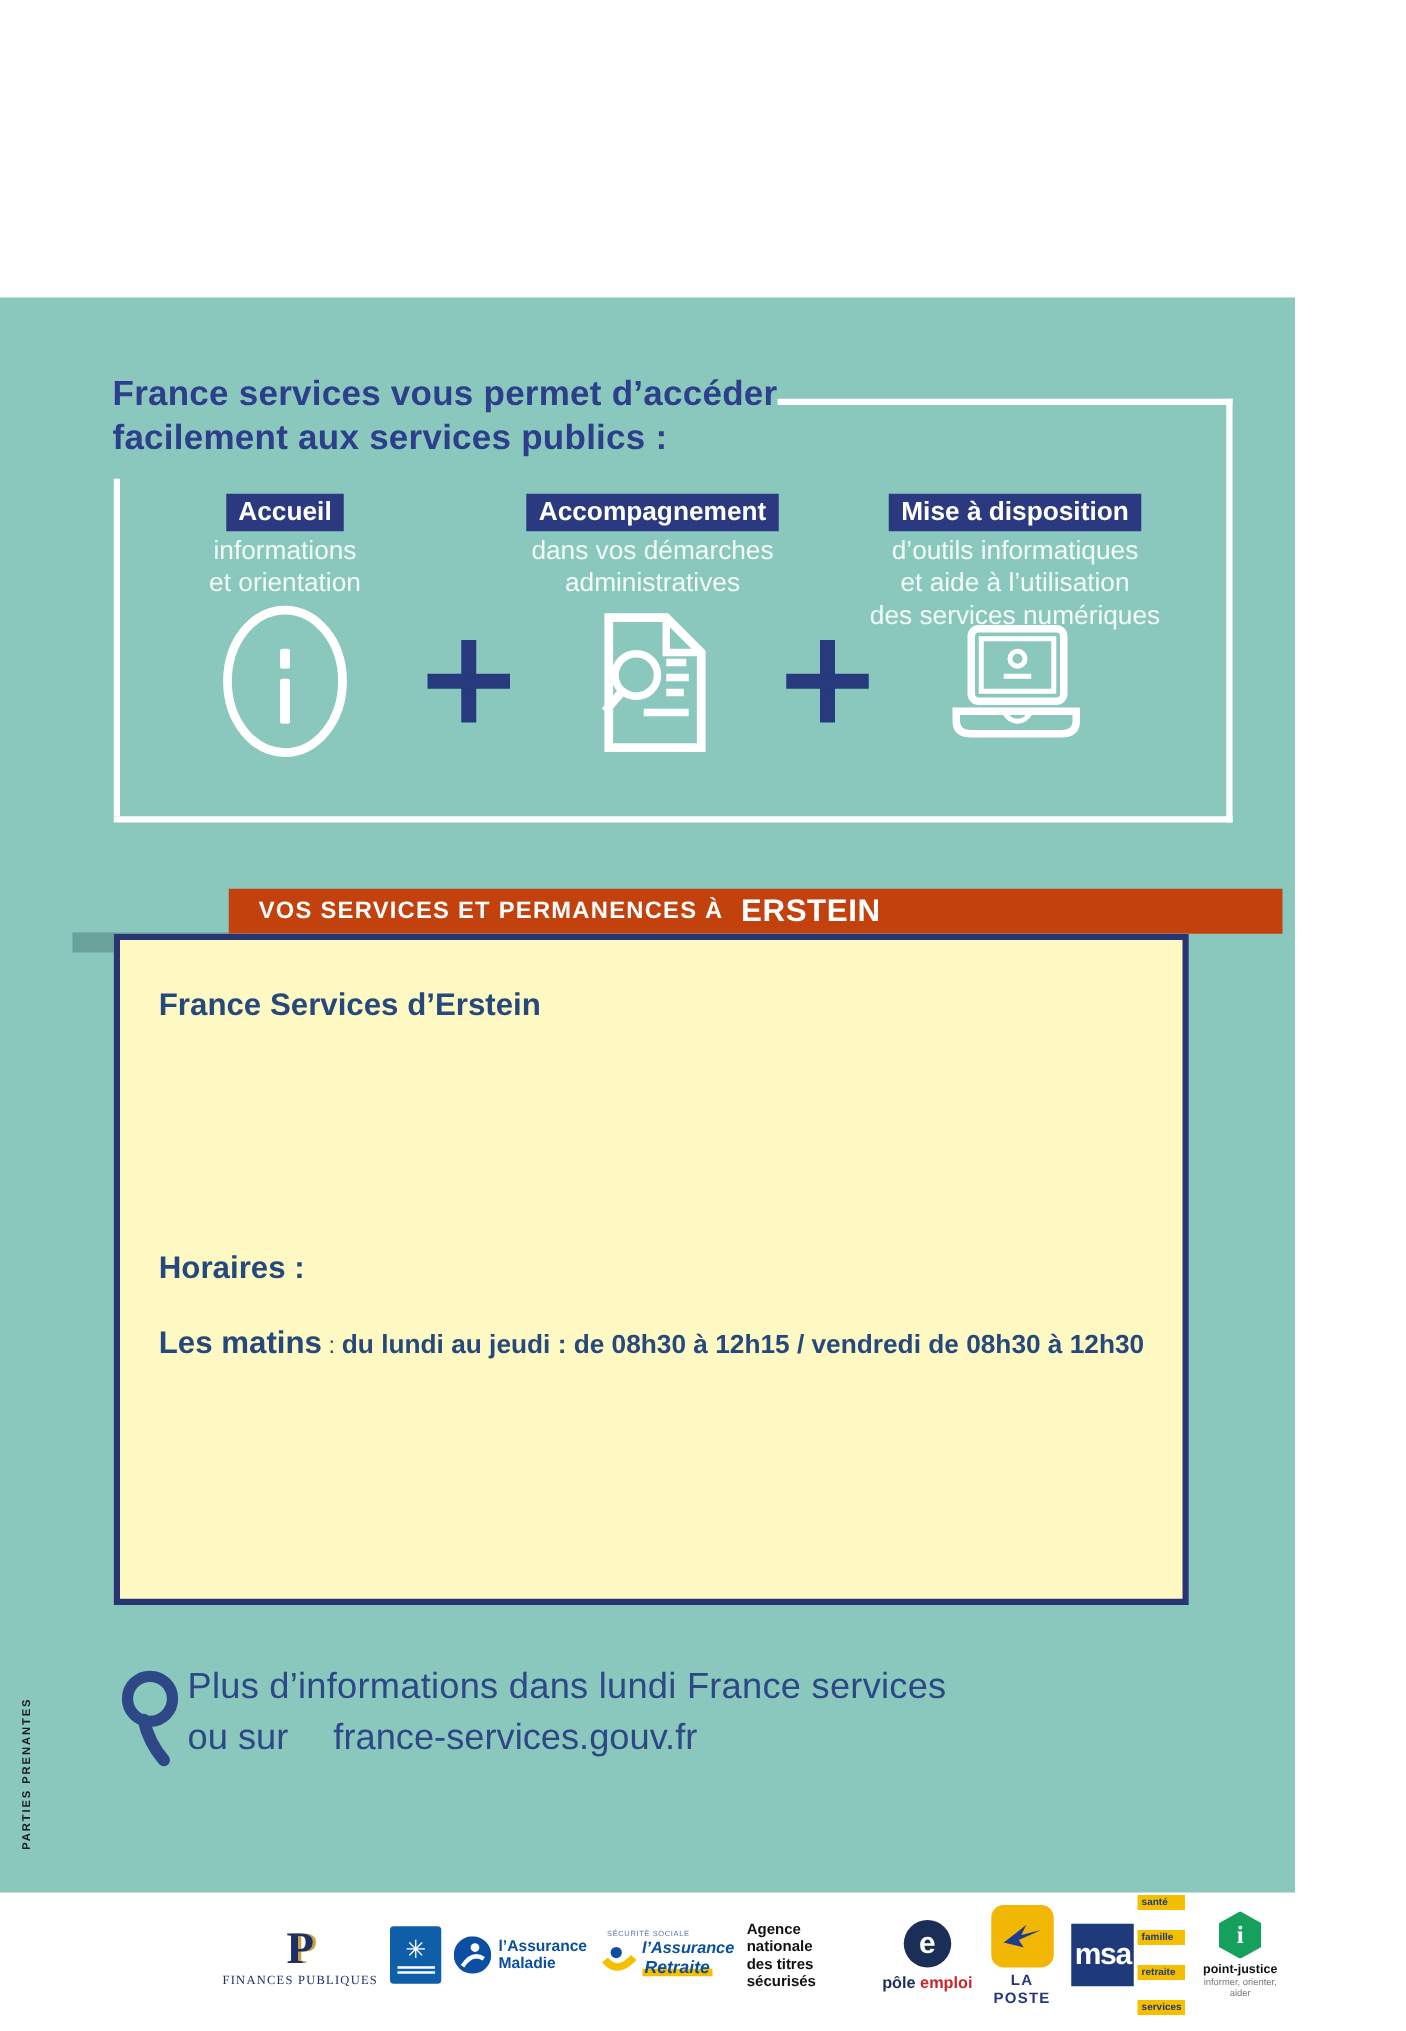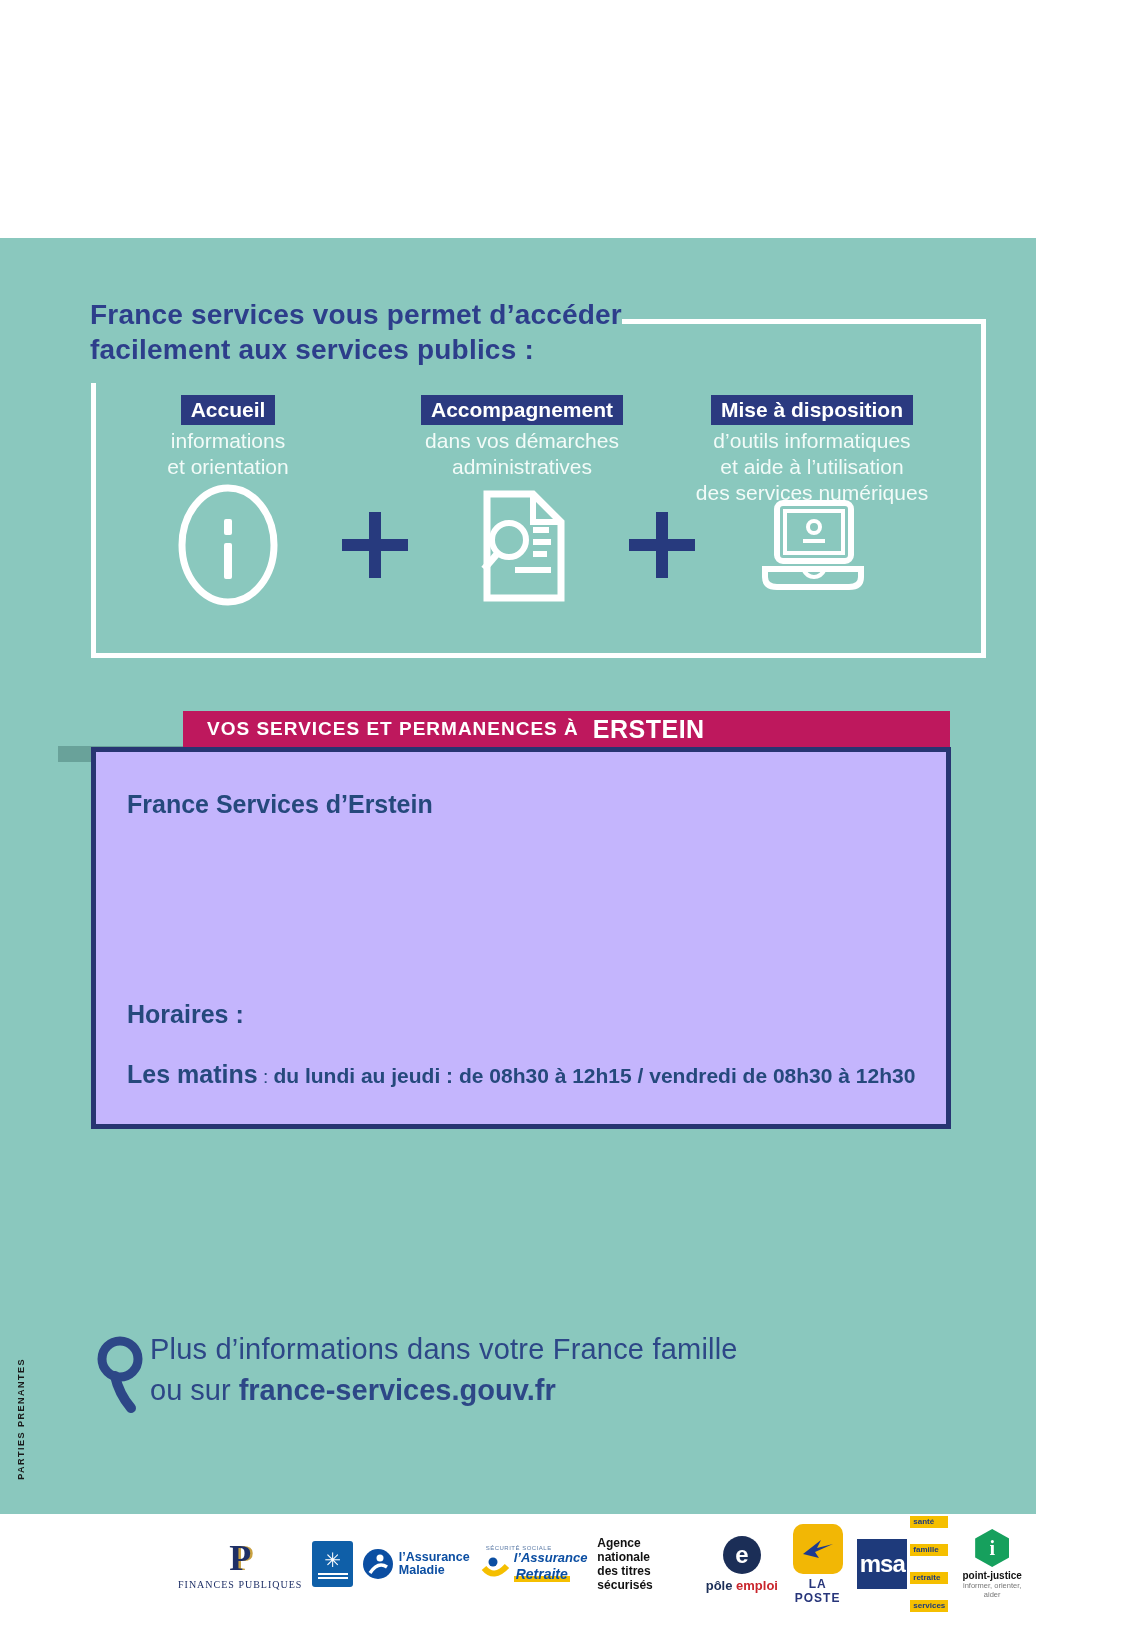--- a/index.html
+++ b/index.html
@@ -34,44 +34,44 @@
   .plus{position:absolute;width:66px;height:66px;}
   .plus::before{content:"";position:absolute;left:50%;top:0;width:12px;height:100%;
                 margin-left:-6px;background:#273a7e;}
   .plus::after{content:"";position:absolute;top:50%;left:0;height:12px;width:100%;
                margin-top:-6px;background:#273a7e;}
   .plus1{left:342px;top:512px;}
   .plus2{left:629px;top:512px;}
 
   
   .banner-shadow{position:absolute;left:58px;top:746px;width:140px;height:16px;background:#69a29a;}
-  .banner{position:absolute;left:183px;top:711px;width:767px;height:36px;background:#be185d;
+  .banner{position:absolute;left:183px;top:711px;width:843px;height:36px;background:#c2410c;
           display:flex;align-items:center;padding-left:24px;box-sizing:border-box;}
   .banner-label{color:#fff;font-weight:bold;font-size:19px;letter-spacing:1px;}
   .banner-city{color:#fff;font-weight:bold;font-size:25px;margin-left:14px;letter-spacing:0.5px;}
 
   
-  .info-box{position:absolute;left:91px;top:747px;width:860px;height:382px;background:#c4b5fd;
+  .info-box{position:absolute;left:91px;top:747px;width:860px;height:537px;background:#fef9c3;
             border:5px solid #273572;box-sizing:border-box;}
   .box-title{position:absolute;left:31px;top:38px;font-size:25px;font-weight:bold;color:#25497c;}
   .box-row{position:absolute;left:31px;color:#25497c;width:800px;line-height:36px;}
   .row-adresse{top:126px;}
   .row-contact{top:188px;}
   .row-horaires{top:244px;}
   .row-matins{top:304px;}
   .row-apres{top:398px;}
   .lbl{font-size:25px;font-weight:bold;}
   .sep{font-size:19px;font-weight:normal;}
   .val{font-size:21px;font-weight:bold;}
 
   
   .note-text{position:absolute;left:150px;top:1333px;color:#2d4787;}
   .note-line1{font-size:29px;font-weight:normal;letter-spacing:0.2px;}
   .note-line2{font-size:29px;margin-top:8px;}
-  .note-link{font-weight:bold;}
+  .note-link{font-weight:normal;margin-left:28px;}
 
   
   .side-label{position:absolute;left:16px;top:1358px;writing-mode:vertical-rl;
               transform:rotate(180deg);font-size:9px;font-weight:bold;
               letter-spacing:1.5px;color:#1a1a1a;}
 
   
   .partners{position:absolute;left:178px;top:1518px;width:848px;height:92px;
             display:flex;align-items:center;justify-content:space-between;gap:10px;}
   .p-block{text-align:center;}
@@ -213,21 +213,21 @@
       <span class="lbl">Les matins</span><span class="sep"> : </span><span class="val">du lundi au jeudi : de 08h30 à 12h15 / vendredi de 08h30 à 12h30</span>
     </div>
 
   </div>
 
   <svg class="icon-abs" style="left:93px;top:1336px;" width="54" height="82" viewBox="0 0 54 82">
     <circle cx="27" cy="23" r="18" fill="none" stroke="#2d4787" stroke-width="9"></circle>
     <path d="M22 40 Q26 58 38 72" fill="none" stroke="#2d4787" stroke-width="10" stroke-linecap="round"></path>
   </svg>
   <div class="note-text">
-    <div class="note-line1">Plus d’informations dans votre France famille</div>
+    <div class="note-line1">Plus d’informations dans lundi France services</div>
     <div class="note-line2">
       <span>ou sur </span><span class="note-link">france-services.gouv.fr</span>
     </div>
   </div>
 
   <div class="side-label">PARTIES PRENANTES</div>
 
   <div class="partners">
 
     <div class="p-block">

